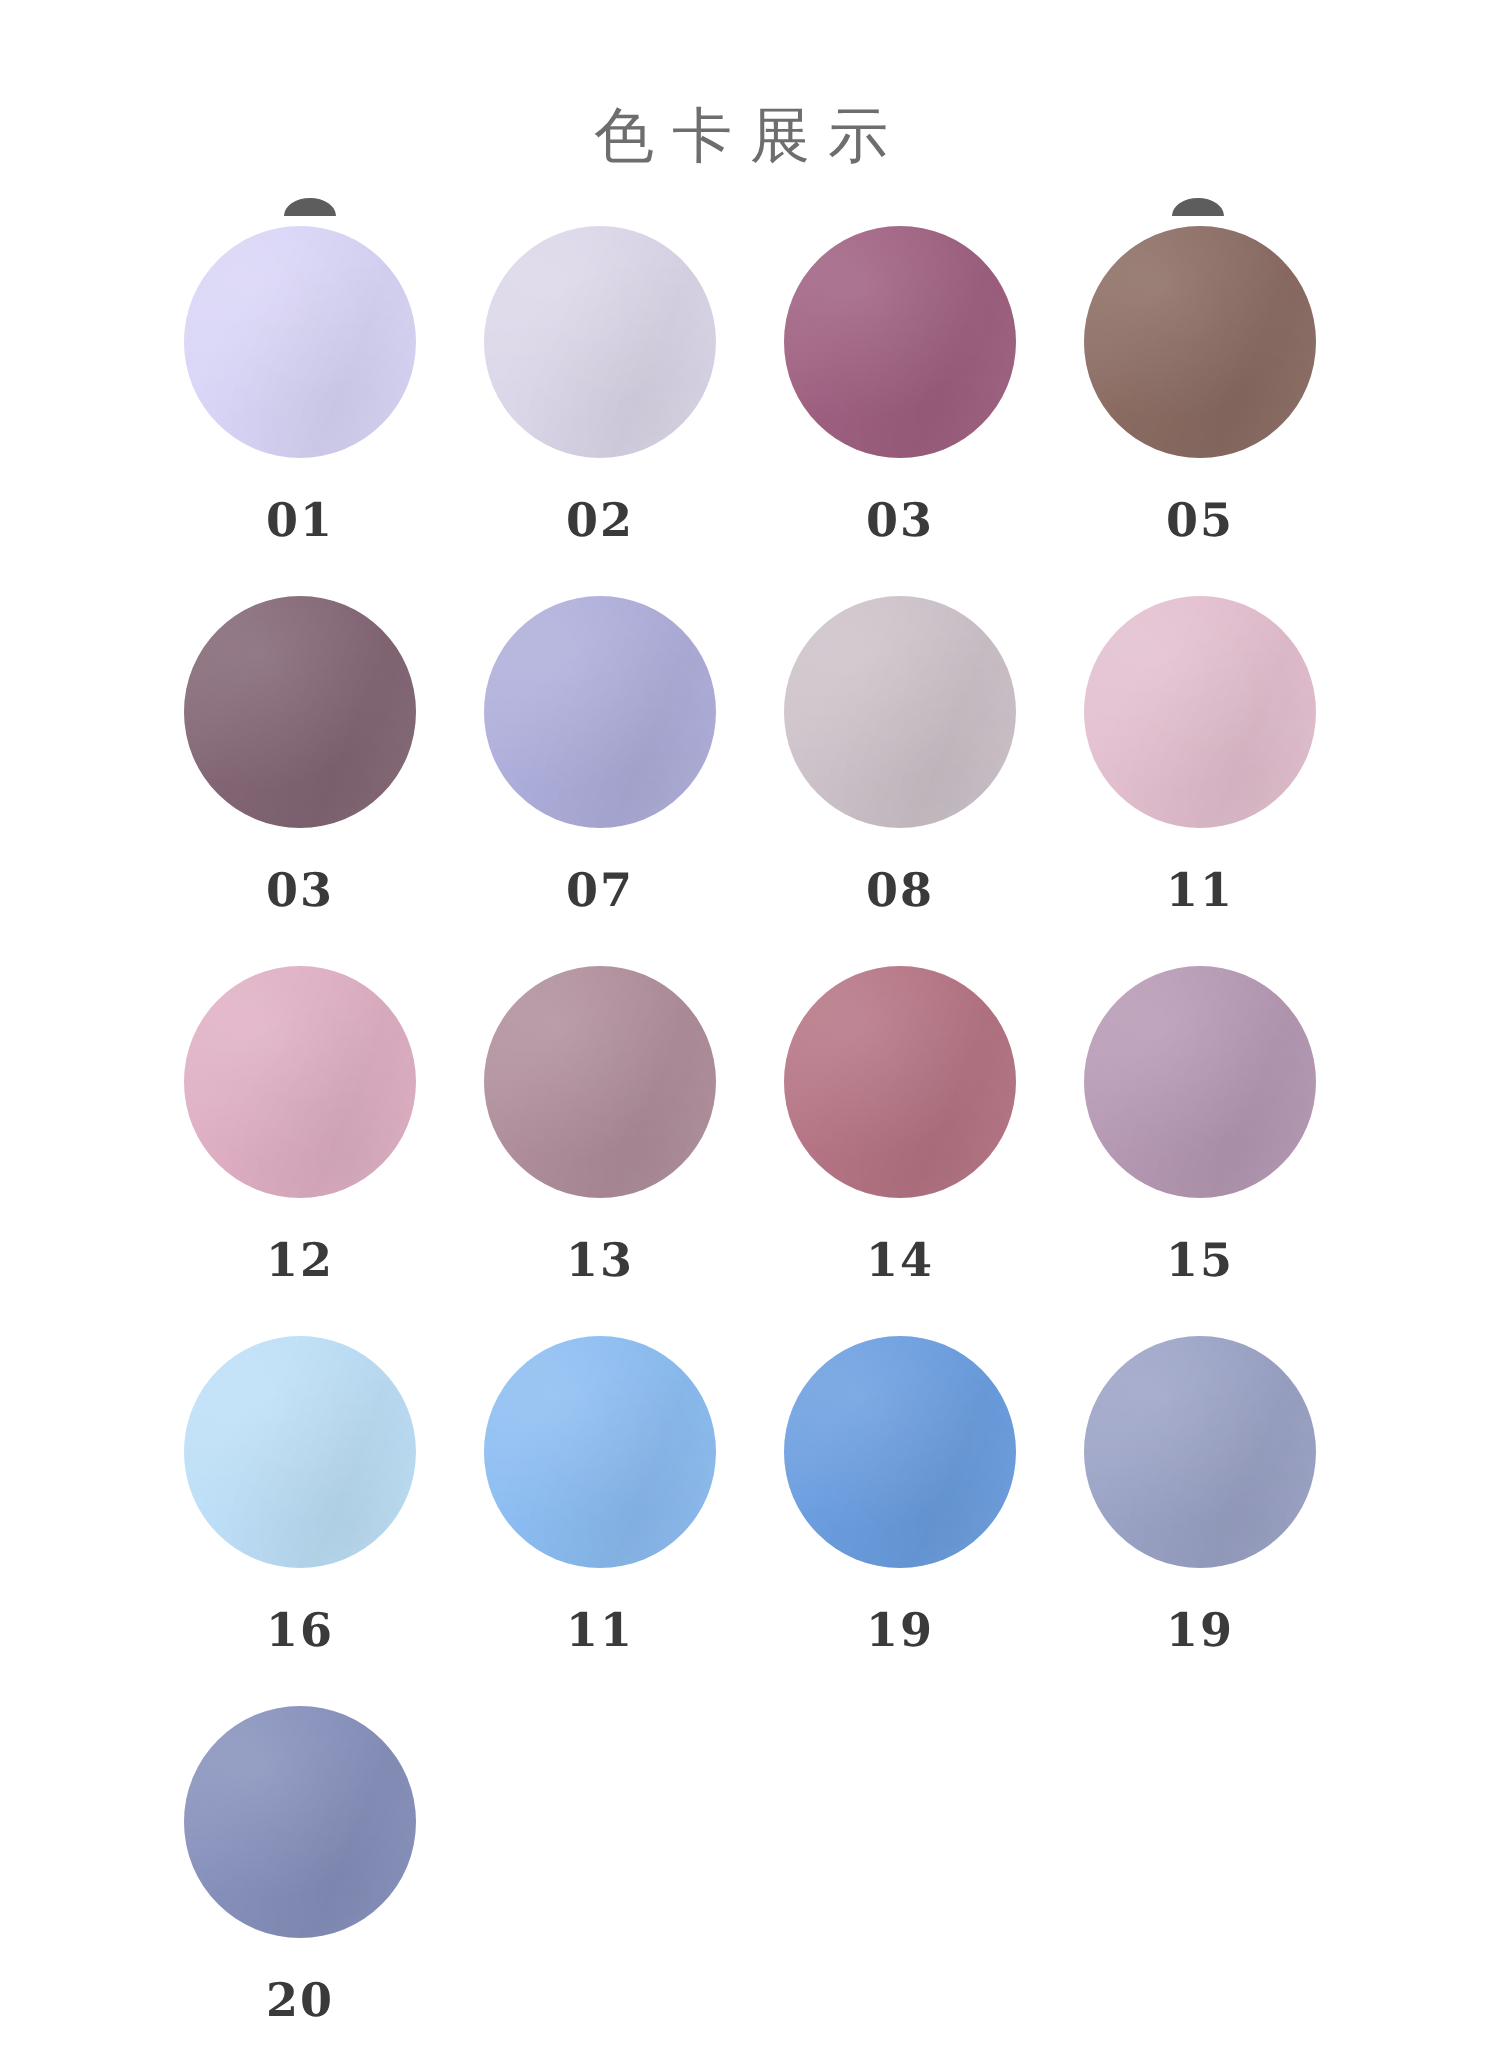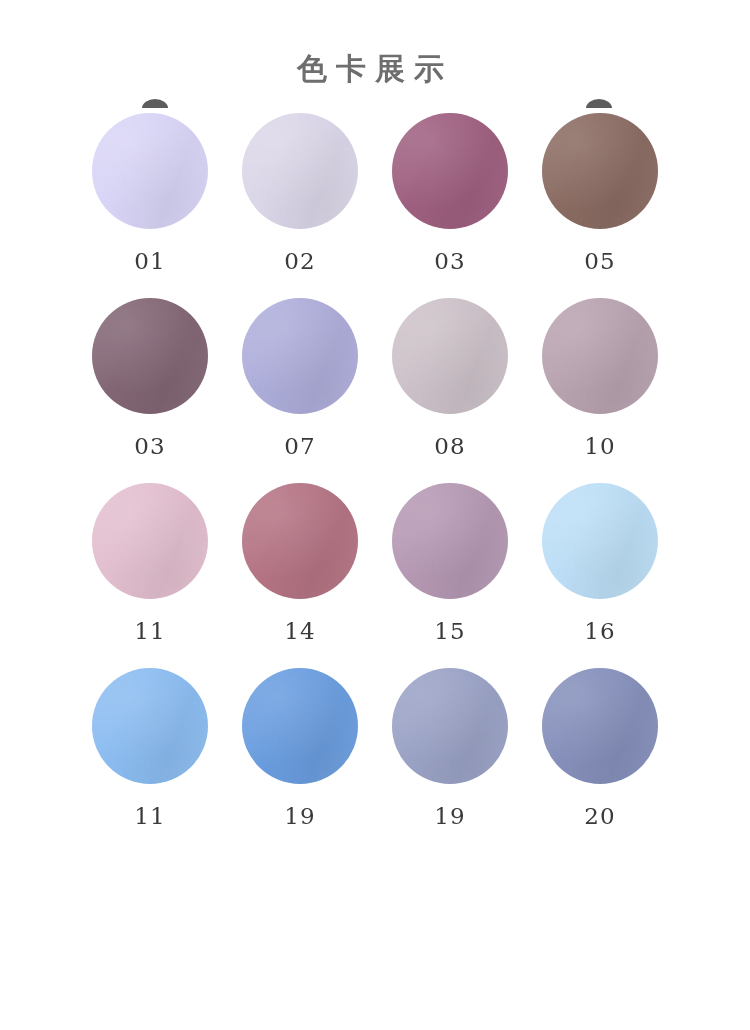--- a/index.html
+++ b/index.html
@@ -49,21 +49,21 @@
   .title {
     position: absolute;
     top: 52px;
     left: 0;
     width: 750px;
     text-align: center;
     font-size: 30px;
     line-height: 34px;
     letter-spacing: 9px;
     color: #6e6e6e;
-    font-weight: 700;
+    font-weight: 400;
     font-family: "DejaVu Sans", "Liberation Sans", sans-serif;
     white-space: nowrap;
   }
 
   
   .grid {
     position: absolute;
     top: 113px;
     left: 75px;
     width: 600px;
@@ -106,21 +106,21 @@
     pointer-events: none;
   }
 
   .label {
     margin-top: 19px;
     font-size: 23px;
     line-height: 26px;
     color: #3a3a3a;
     letter-spacing: 1px;
     font-family: "DejaVu Serif", "Liberation Serif", serif;
-    font-weight: 400;
+    font-weight: 700;
   }
 </style>
 </head>
 <body>
 
 <div class="page">
 
   <div class="crop-strip">
     <div class="crop-mark m1"></div>
     <div class="crop-mark m2"></div>
@@ -151,28 +151,32 @@
       </div>
       <div class="cell">
         <div class="swatch" style="background: rgb(174, 174, 219);"></div>
         <div class="label">07</div>
       </div>
       <div class="cell">
         <div class="swatch" style="background: rgb(205, 194, 201);"></div>
         <div class="label">08</div>
       </div>
       <div class="cell">
-        <div class="swatch" style="background: rgb(185, 163, 177);"></div>
-        <div class="label">10</div>
-      </div>
-      <div class="cell">
         <div class="swatch" style="background: rgb(227, 191, 207);"></div>
         <div class="label">11</div>
       </div>
       <div class="cell">
+        <div class="swatch" style="background: rgb(223, 175, 196);"></div>
+        <div class="label">12</div>
+      </div>
+      <div class="cell">
+        <div class="swatch" style="background: rgb(176, 142, 156);"></div>
+        <div class="label">13</div>
+      </div>
+      <div class="cell">
         <div class="swatch" style="background: rgb(181, 116, 132);"></div>
         <div class="label">14</div>
       </div>
       <div class="cell">
         <div class="swatch" style="background: rgb(182, 153, 180);"></div>
         <div class="label">15</div>
       </div>
       <div class="cell">
         <div class="swatch" style="background: rgb(189, 223, 247);"></div>
         <div class="label">16</div>

